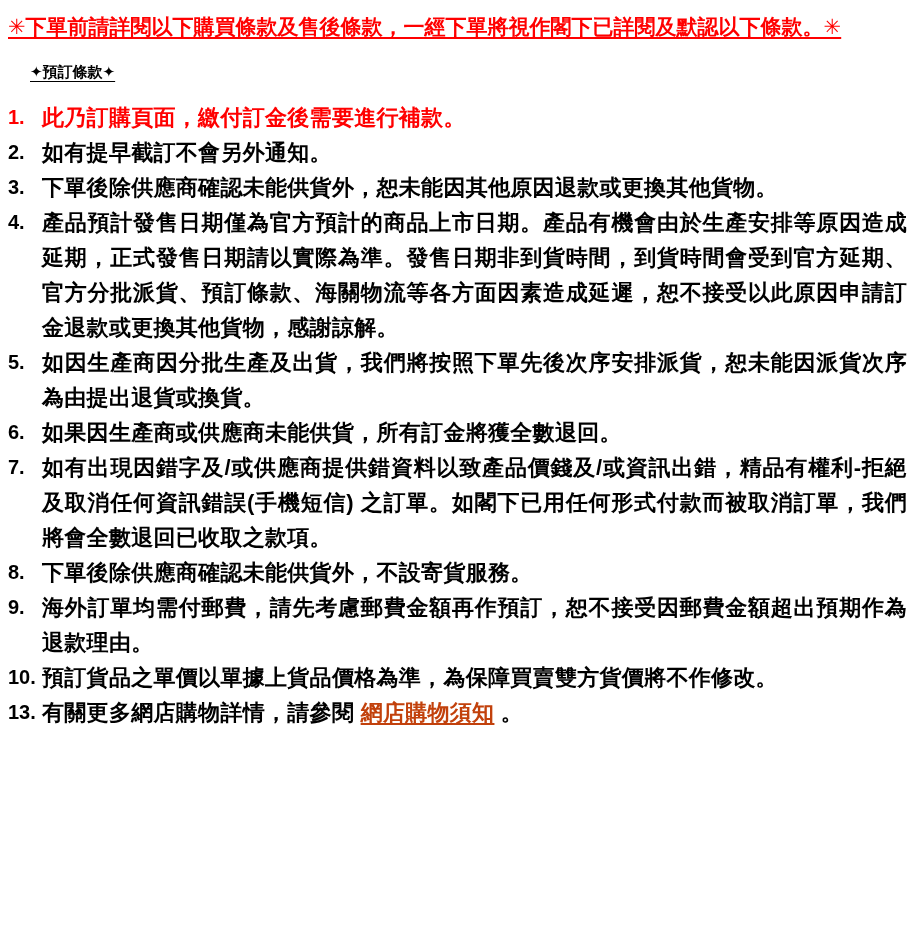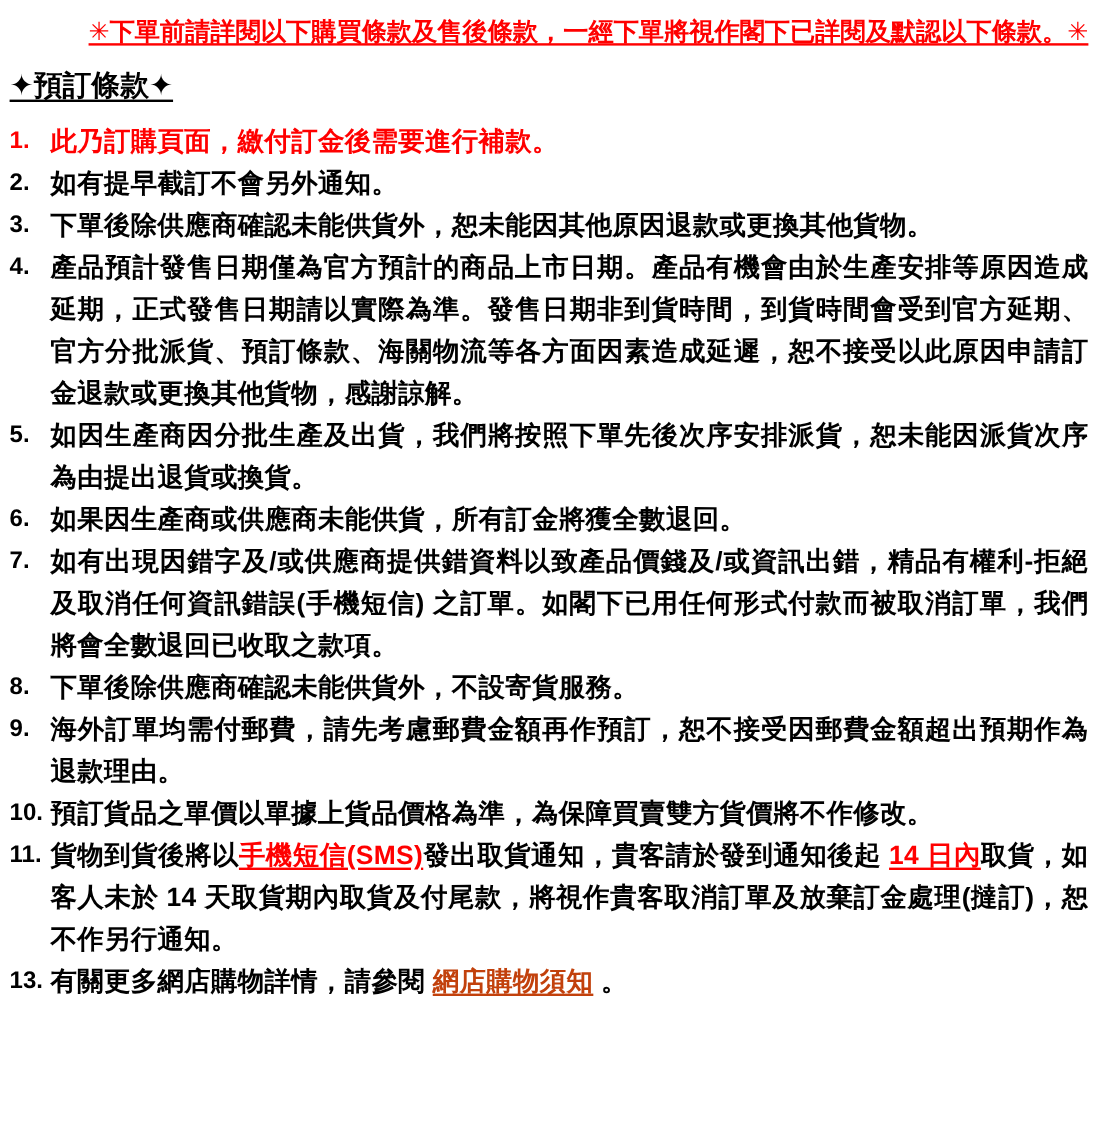--- a/index.html
+++ b/index.html
@@ -18,38 +18,38 @@
   .doc {
     padding: 10px 6px 8px 8px;
     box-sizing: border-box;
     width: 913px;
   }
   
   .warning {
     font-size: 21px;
     line-height: 30px;
     margin: 2px 0 16px 0;
-    text-align: right;
   }
   .warning-text {
     color: #ff0000;
     text-decoration: underline;
     text-underline-offset: 3px;
   }
   
   .section-title-wrap {
     margin: 0 0 14px 0;
   }
   .section-title {
     display: inline-block;
-    font-size: 24px;
+    font-size: 15px;
     line-height: 28px;
     color: #000000;
     text-decoration: underline;
     text-underline-offset: 4px;
+    margin-left: 22px;
   }
   
   .terms { }
   .term {
     display: flex;
     align-items: flex-start;
   }
   .term-num {
     flex: 0 0 34px;
     font-size: 20px;
@@ -137,24 +137,20 @@
     <div class="term">
       <span class="term-num">9.</span>
       <div class="term-text">海外訂單均需付郵費，請先考慮郵費金額再作預訂，恕不接受因郵費金額超出預期作為退款理由。</div>
     </div>
 
     <div class="term">
       <span class="term-num">10.</span>
       <div class="term-text">預訂貨品之單價以單據上貨品價格為準，為保障買賣雙方貨價將不作修改。</div>
     </div>
 
-    <div class="term">
-      <span class="term-num">11.</span>
-      <div class="term-text"><span>貨物到貨後將以</span><span class="emph-red">手機短信(SMS)</span><span>發出取貨通知，貴客請於發到通知後起 </span><span class="emph-red">14 日內</span><span>取貨，如客人未於 14 天取貨期內取貨及付尾款，將視作貴客取消訂單及放棄訂金處理(撻訂)，恕不作另行通知。</span></div>
-    </div>
 
 
     <div class="term">
       <span class="term-num">13.</span>
       <div class="term-text"><span>有關更多網店購物詳情，請參閱 </span><a class="link-blue">網店購物須知</a><span> 。</span></div>
     </div>
 
   </div>
 </div>
 

